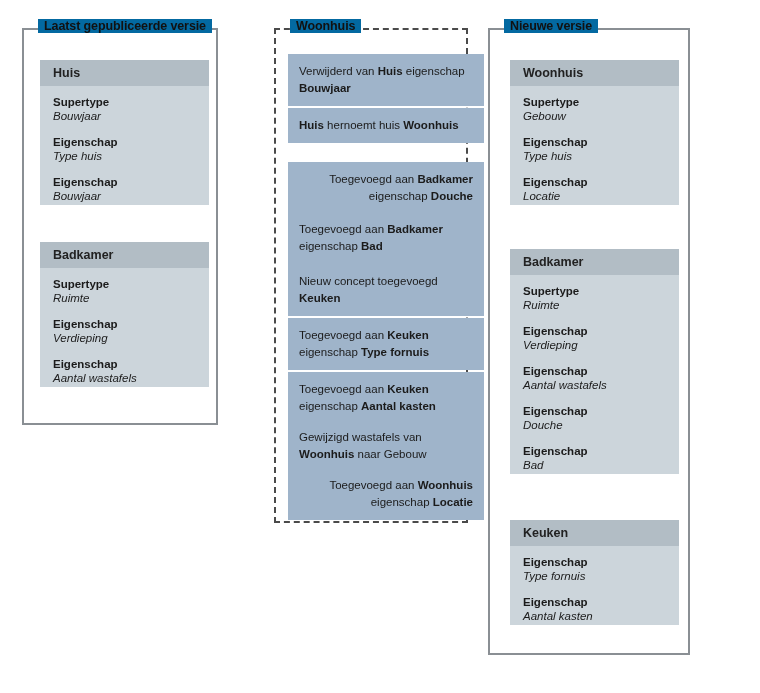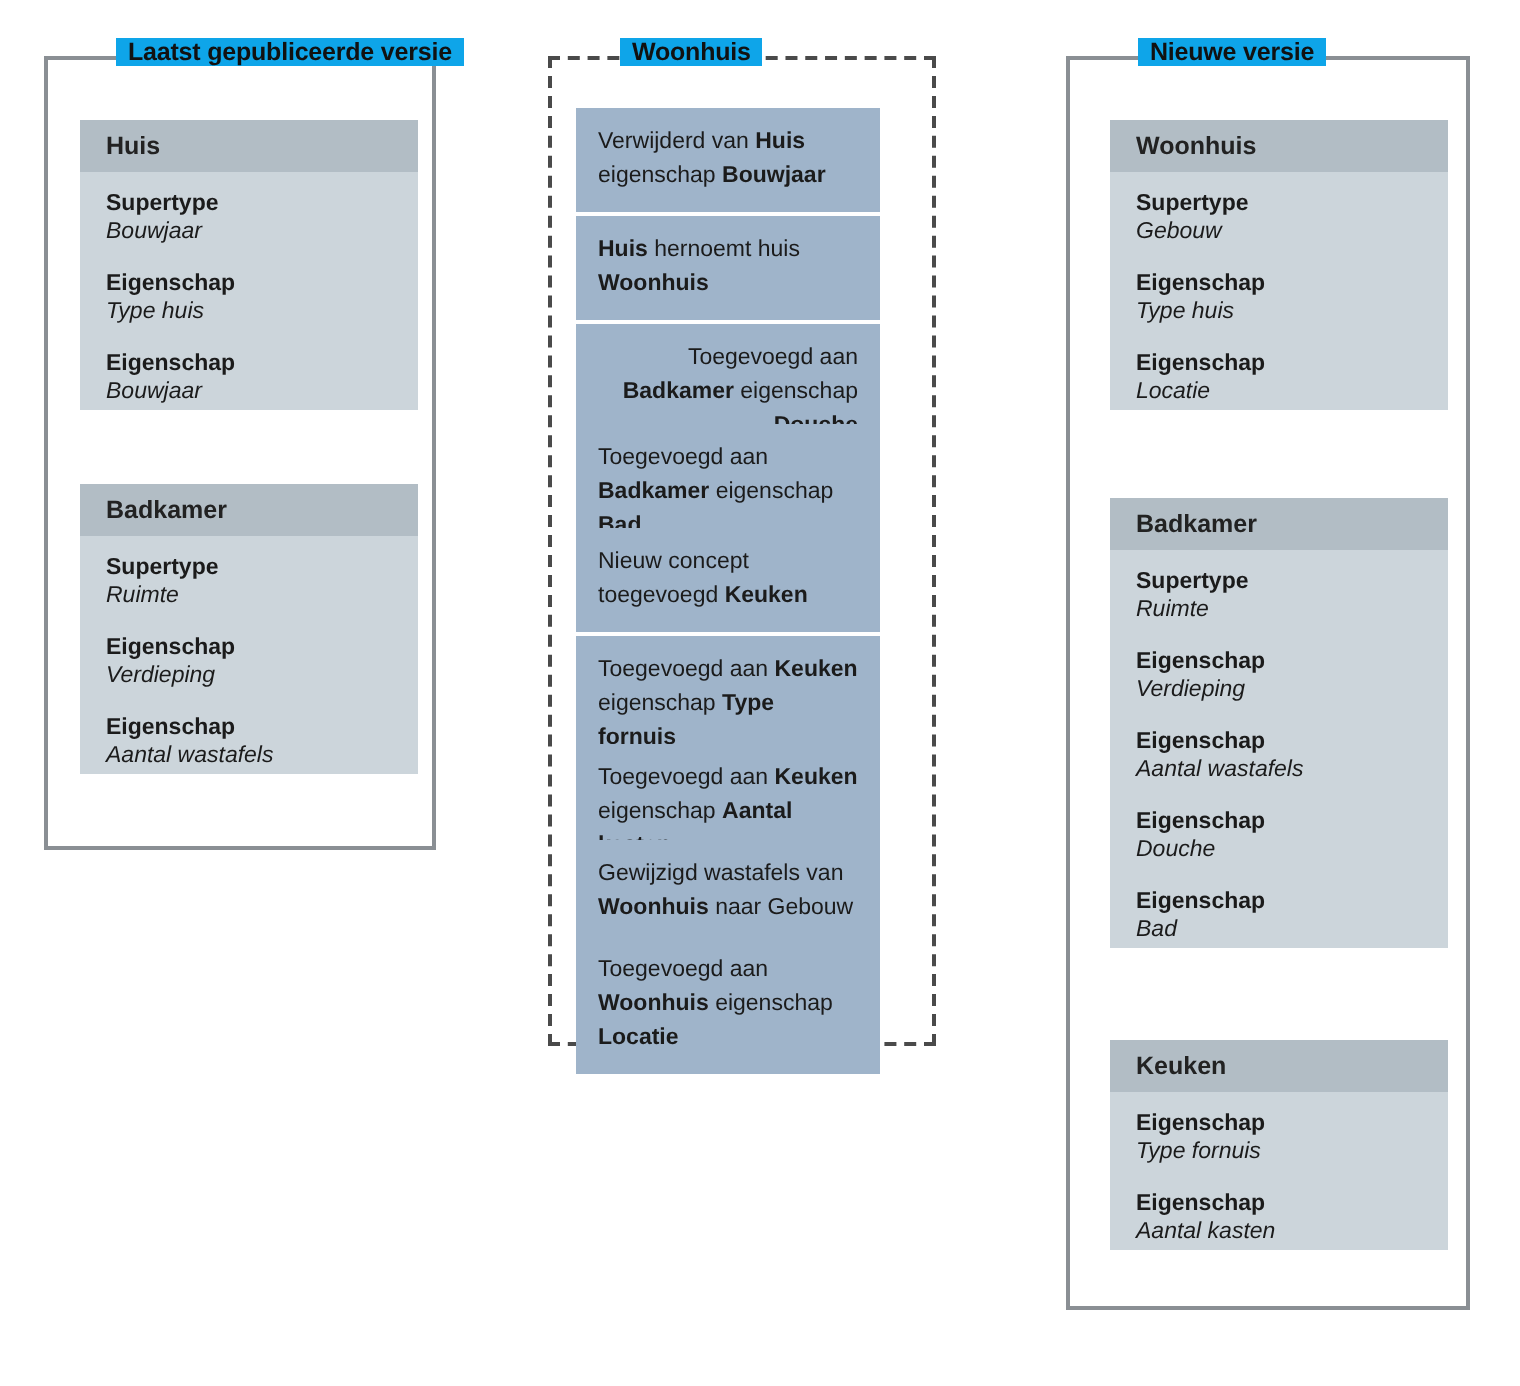--- a/index.html
+++ b/index.html
@@ -23,33 +23,32 @@
     border: 2px solid #8a8f94;
     background: transparent;
   }
   .panel.dashed {
     border: 2px dashed #4a4a4a;
   }
   .panel-legend {
     position: absolute;
     top: -11px;
     left: 14px;
-    background: #0ea5e9;
+    background: #0369a1;
     padding: 0 6px;
     font-size: 12.5px;
     font-weight: bold;
     color: #111111;
     letter-spacing: -0.1px;
     white-space: nowrap;
-    margin-left: 20px;
   }
 
   #panel-published { left: 22px;  top: 28px;  width: 196px; height: 397px; }
   #panel-mutations { left: 274px; top: 28px;  width: 194px; height: 495px; }
-  #panel-newversion{ left: 533px; top: 28px;  width: 202px; height: 627px; }
+  #panel-newversion{ left: 488px; top: 28px;  width: 202px; height: 627px; }
 
   
   .card {
     position: absolute;
     box-sizing: border-box;
     background: #ccd5db;
     width: 169px;
   }
   .card-header {
     background: #b2bdc5;
@@ -76,21 +75,21 @@
     font-style: italic;
     color: #1b1b1b;
     line-height: 14px;
   }
 
   
   .mutation {
     position: absolute;
     box-sizing: border-box;
     background: #9fb4ca;
-    width: 152px;
+    width: 196px;
     left: 12px;
     padding: 9px 11px 9px 11px;
     font-size: 11.5px;
     line-height: 17px;
     color: #1b1b1b;
   }
   .mutation b { font-weight: bold; }
 </style>
 </head>
 <body>
@@ -139,21 +138,21 @@
   <div class="panel-legend">Woonhuis</div>
   <div id="mutations-list">
       <div class="mutation" style="top: 24px;"><span>Verwijderd van </span><b>Huis</b><span> eigenschap </span><b>Bouwjaar</b></div>
       <div class="mutation" style="top: 78px;"><b>Huis</b><span> hernoemt huis </span><b>Woonhuis</b></div>
       <div class="mutation" style="top: 132px; text-align: right;"><span>Toegevoegd aan </span><b>Badkamer</b><span> eigenschap </span><b>Douche</b></div>
       <div class="mutation" style="top: 182px;"><span>Toegevoegd aan </span><b>Badkamer</b><span> eigenschap </span><b>Bad</b></div>
       <div class="mutation" style="top: 234px;"><span>Nieuw concept toegevoegd </span><b>Keuken</b></div>
       <div class="mutation" style="top: 288px;"><span>Toegevoegd aan </span><b>Keuken</b><span> eigenschap </span><b>Type fornuis</b></div>
       <div class="mutation" style="top: 342px;"><span>Toegevoegd aan </span><b>Keuken</b><span> eigenschap </span><b>Aantal kasten</b></div>
       <div class="mutation" style="top: 390px;"><span>Gewijzigd wastafels van </span><b>Woonhuis</b><span> naar Gebouw</span></div>
-      <div class="mutation" style="top: 438px;"><span>Toegevoegd aan </span><b>Woonhuis</b><span> eigenschap </span><b>Locatie</b></div>
+      <div class="mutation" style="top: 438px; text-align: right;"><span>Toegevoegd aan </span><b>Woonhuis</b><span> eigenschap </span><b>Locatie</b></div>
     </div>
 </div>
 
 <div class="panel" id="panel-newversion">
   <div class="panel-legend">Nieuwe versie</div>
   <div id="newversion-cards">
       <div class="card" style="top: 30px; left: 20px;">
         <div class="card-header">Woonhuis</div>
         <div class="card-body">
           <div class="prop">

